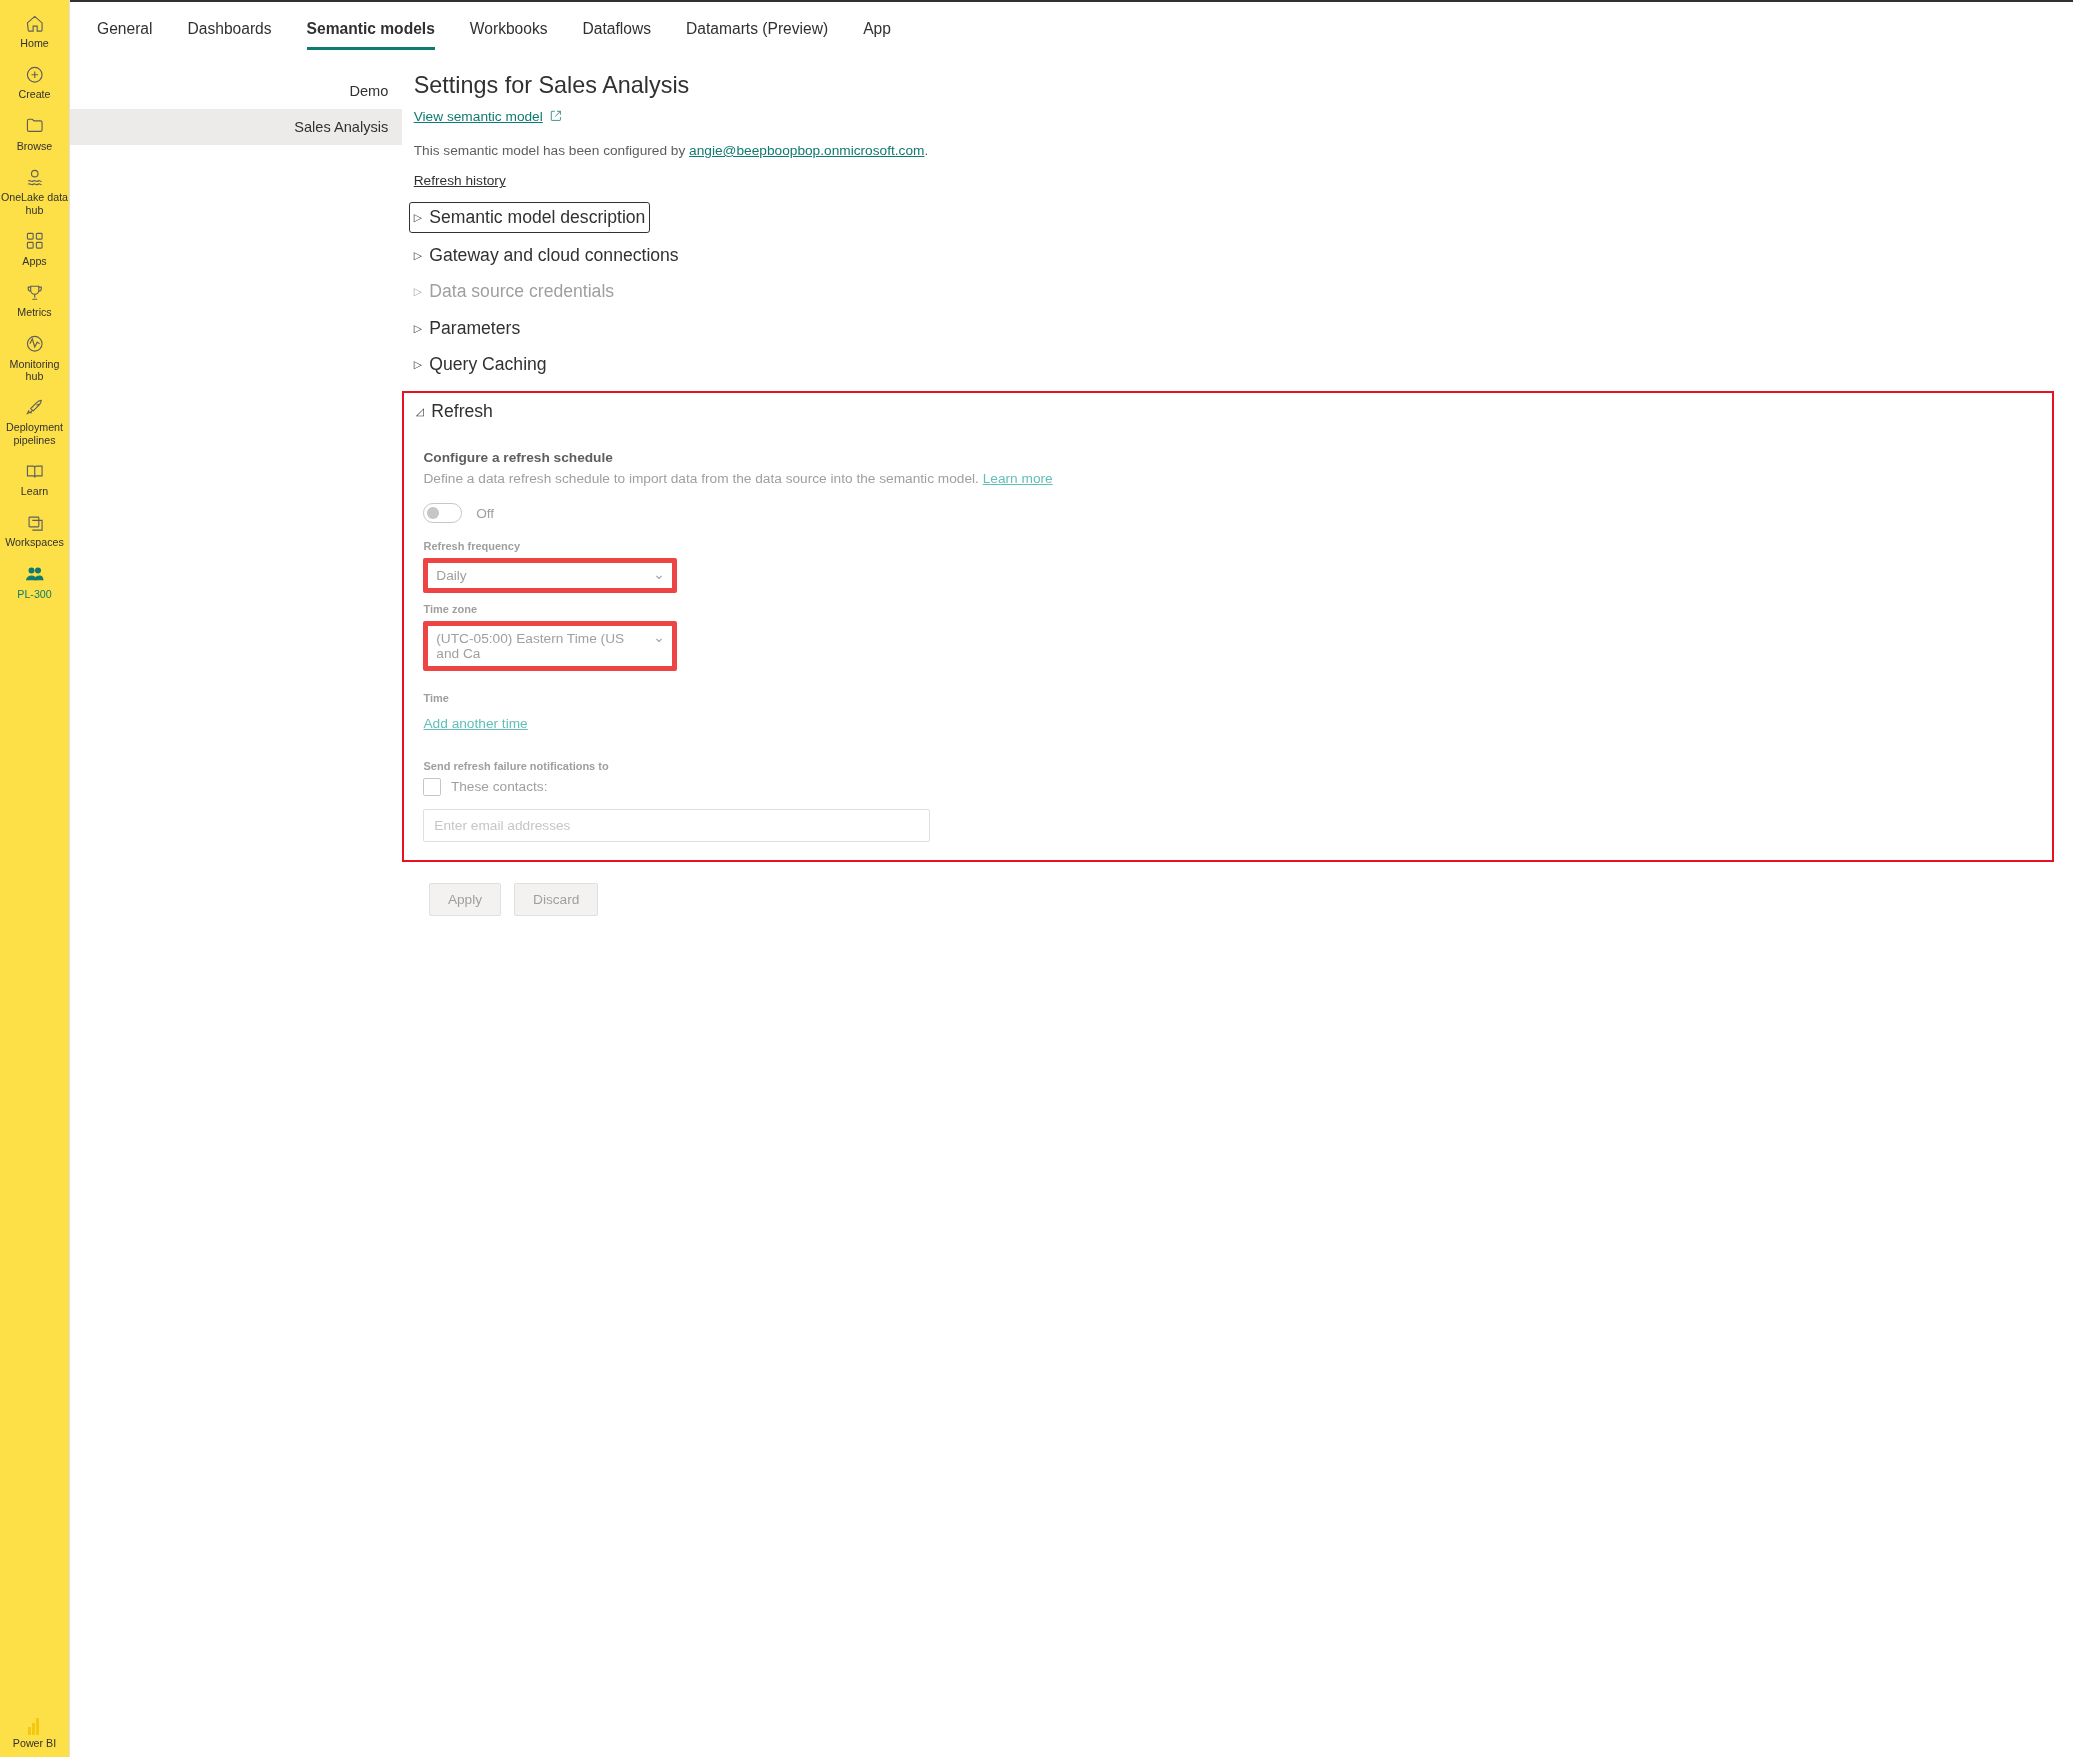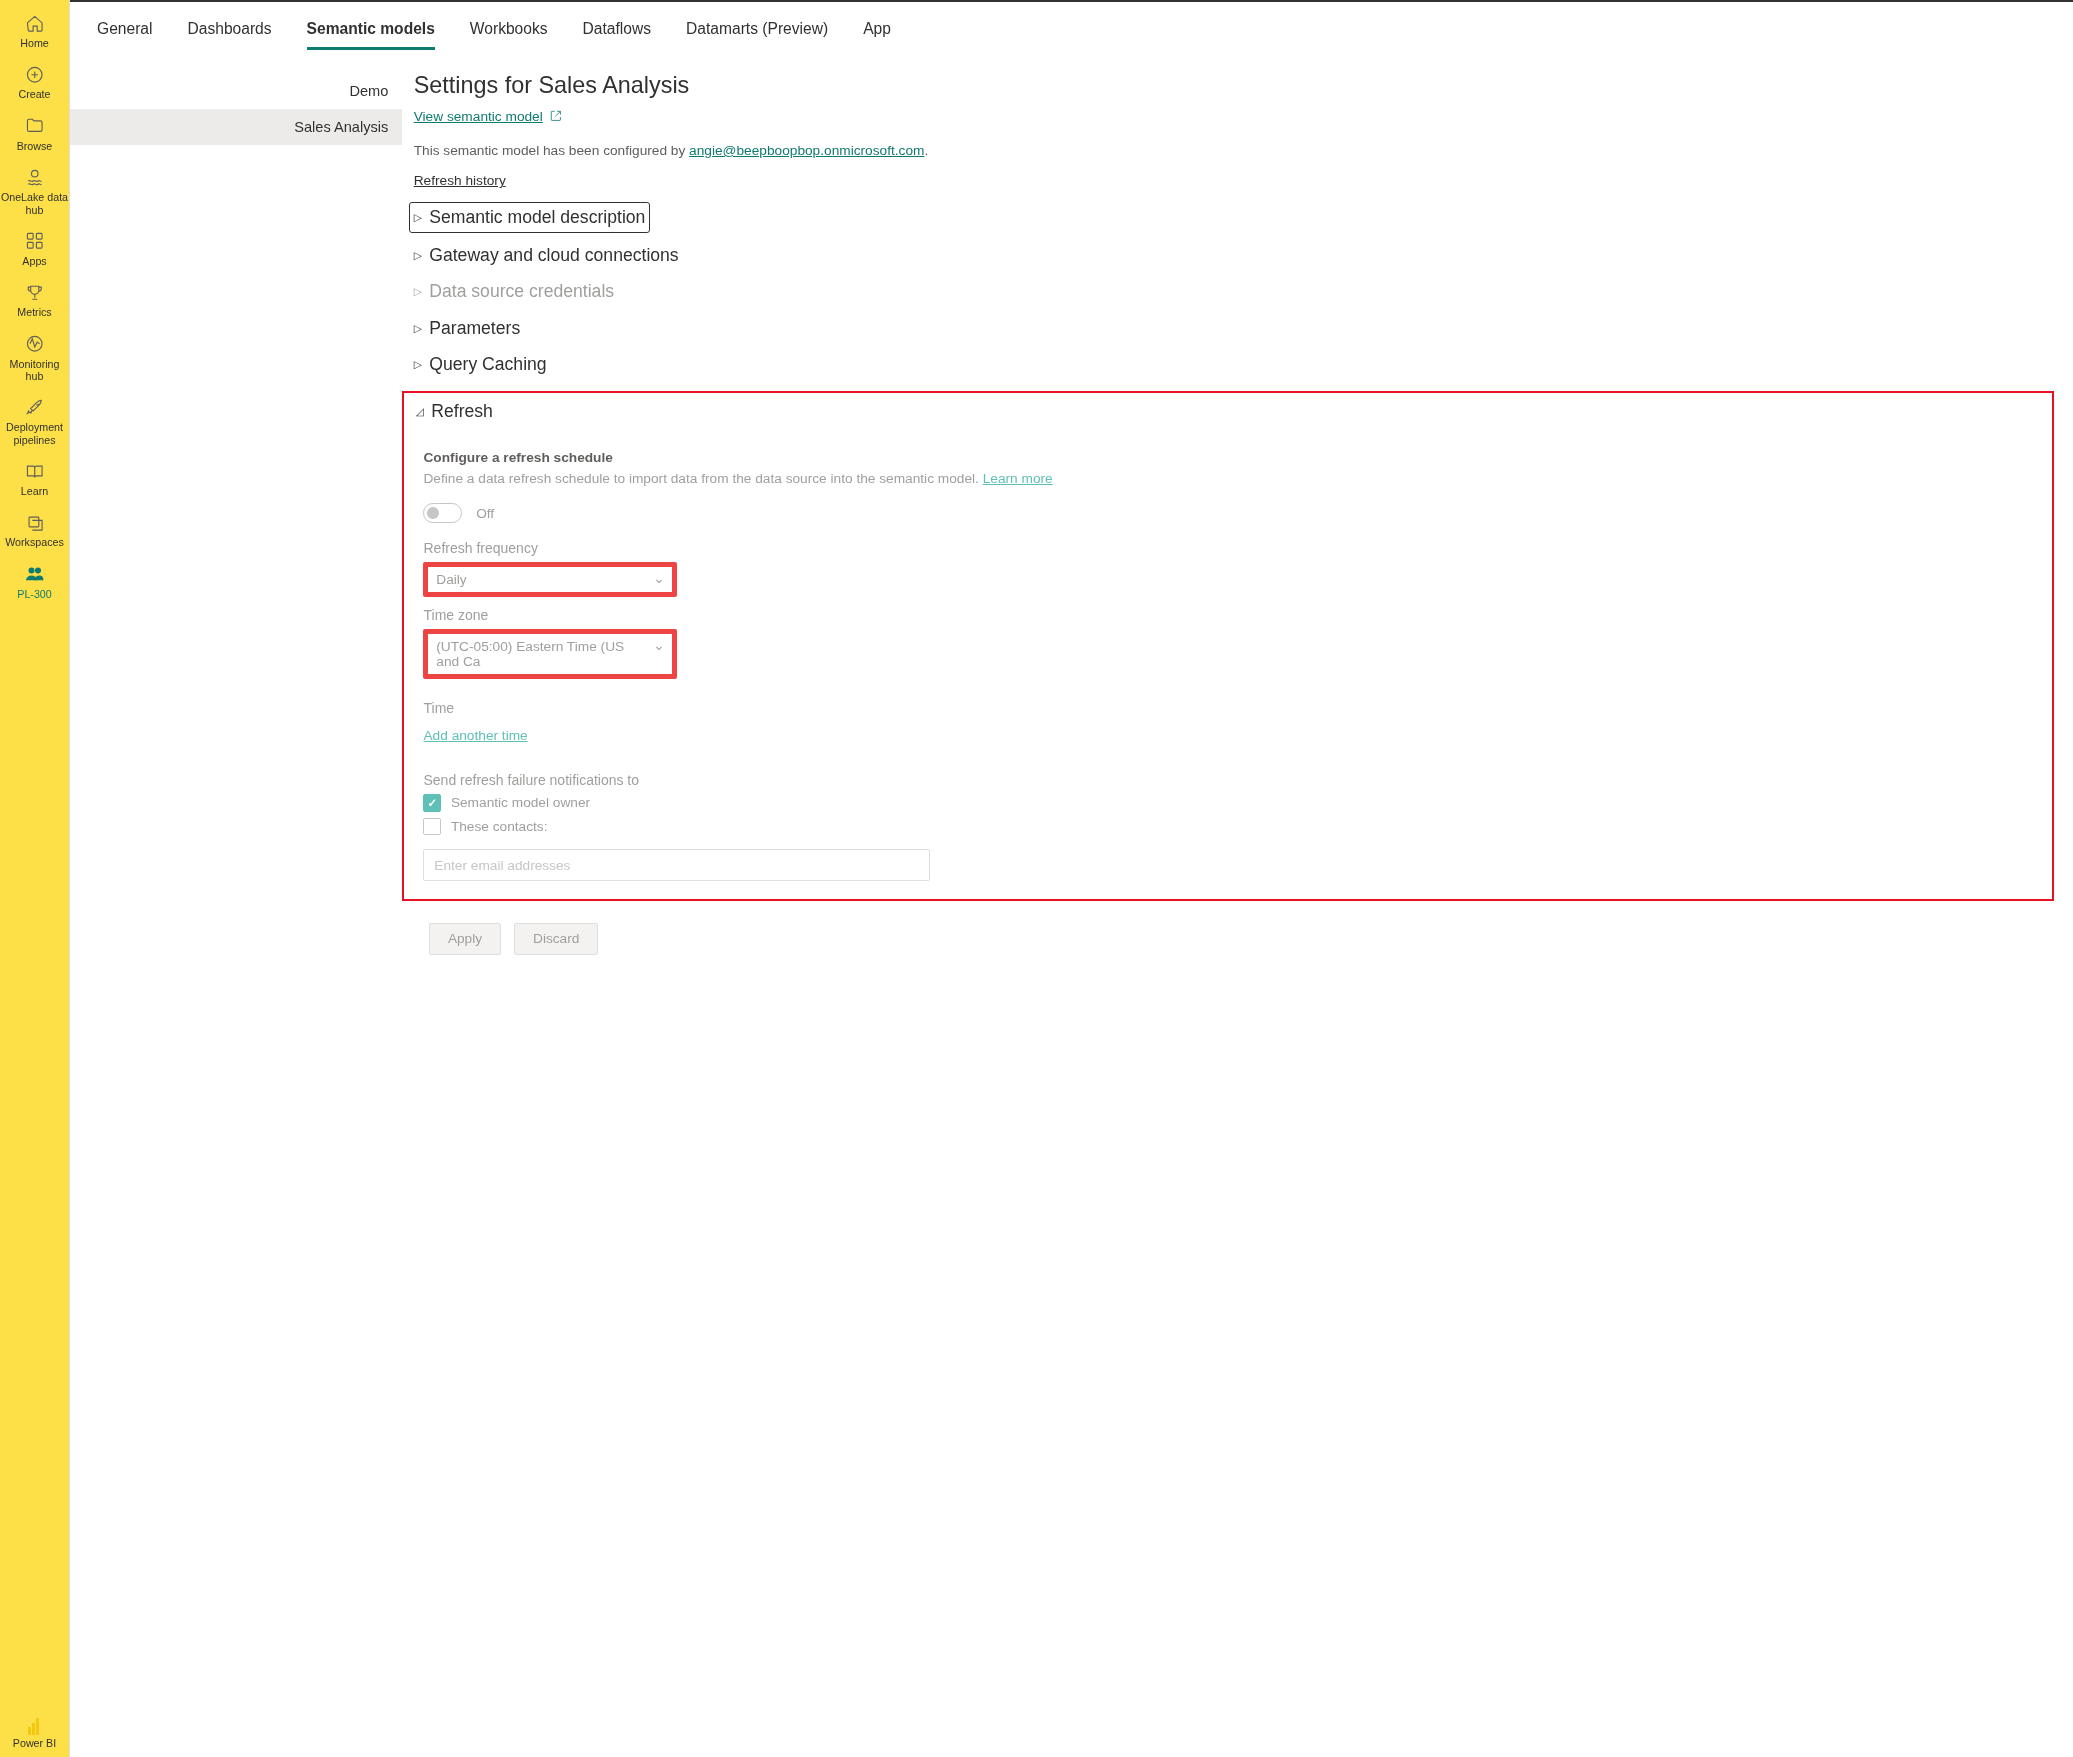--- a/index.html
+++ b/index.html
@@ -224,22 +224,22 @@
     position: absolute;
     width: 11.7px; height: 11.7px;
     border-radius: 50%;
     background: #c8c6c4;
     top: 2.9px; left: 2.9px;
   }
   .toggle-label { color: #a19f9d; font-size: 13.7px; }
 
   .field-label {
     color: #605e5c;
-    font-size: 14px;
-    font-weight: 400;
+    font-size: 11px;
+    font-weight: 700;
     margin-top: 9.8px;
     margin-bottom: 5.9px;
   }
   .field-label.disabled { color: #a19f9d; }
   .select {
     width: 254px;
     border: 5px solid #ef4444;
     border-radius: 2px;
     padding: 4.9px 27px 4.9px 7.8px;
     font-size: 13.7px;
@@ -537,24 +537,20 @@
             <div class="select">
               <span>(UTC-05:00) Eastern Time (US and Ca</span>
             </div>
 
             <div class="field-label disabled" style="margin-top:21.5px;">Time</div>
             <a class="add-time">Add another time</a>
 
             <div class="field-label disabled" style="margin-top:13.7px;">Send refresh failure notifications to</div>
 
             <div class="chk-row">
-              <div class="chk checked"></div>
-              <span class="chk-label">Semantic model owner</span>
-            </div>
-            <div class="chk-row">
               <div class="chk"></div>
               <span class="chk-label">These contacts:</span>
             </div>
 
             <input class="email-input" placeholder="Enter email addresses" style="">
           </div>
         </div>
 
       </div>
 

